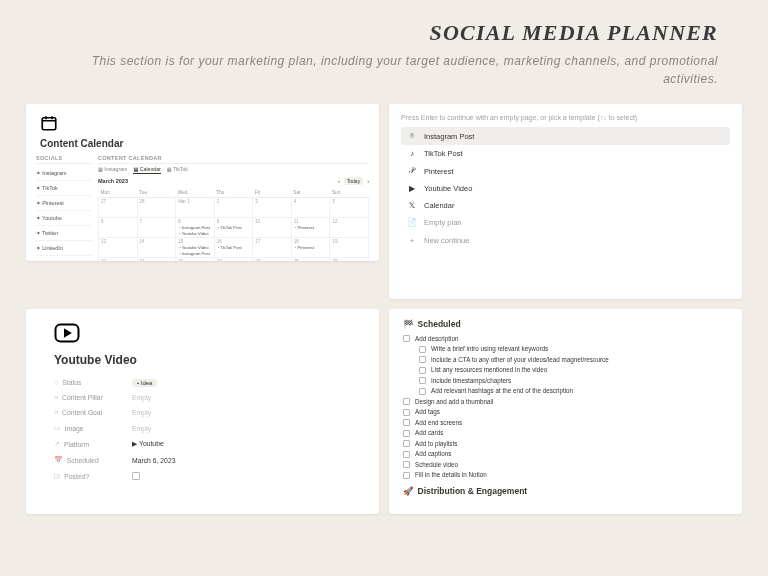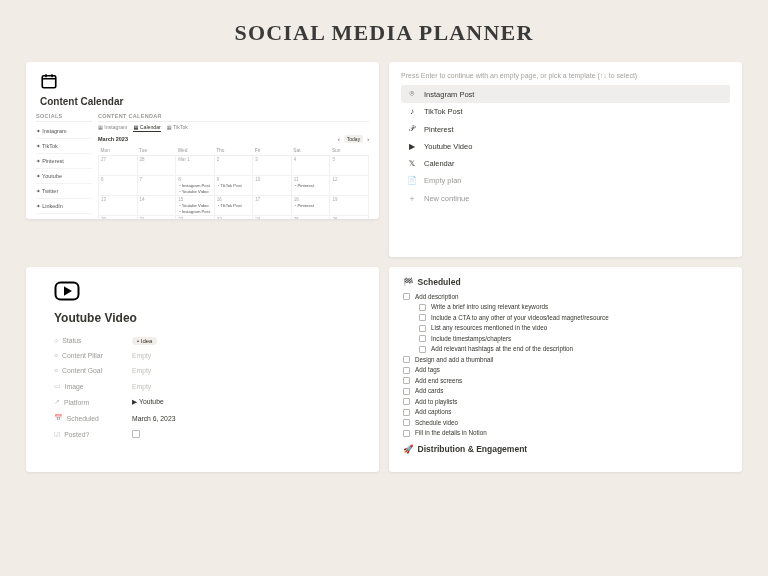--- a/index.html
+++ b/index.html
@@ -5,22 +5,23 @@
   * { box-sizing: border-box; margin: 0; padding: 0; }
   body {
     font-family: -apple-system, BlinkMacSystemFont, "Segoe UI", Helvetica, Arial, sans-serif;
     background: #f1ece6;
     width: 768px;
     height: 576px;
     overflow: hidden;
     color: #37352f;
   }
   .header {
-    text-align: center;
+    text-align: right;
     padding: 20px 50px 12px;
+    font-style: italic;
   }
   .header h1 {
     font-family: "Georgia", serif;
     font-size: 22px;
     font-weight: 600;
     letter-spacing: 1.2px;
     color: #3a3a3a;
   }
   .header p {
     margin-top: 6px;
@@ -86,20 +87,21 @@
   .p4 .row { display:flex; align-items:flex-start; gap:5px; font-size:6.3px; padding:1.5px 0; color:#37352f;}
   .p4 .row.sub { padding-left:16px;}
   .p4 .cb { width:7px; height:7px; border:1px solid #b8b6b2; border-radius:1px; flex-shrink:0; margin-top:0.5px;}
   svg { display:block; }
 </style>
 </head>
 <body>
 
 <div class="header">
   <h1>SOCIAL MEDIA PLANNER</h1>
+  <p>This section is for your marketing plan, including your target audience, marketing channels, and promotional activities.</p>
 </div>
 
 <div class="grid">
 
   <div class="panel p1">
     <div class="cal-icon">
       <svg width="18" height="18" viewBox="0 0 24 24" fill="none" stroke="#000" stroke-width="2.2">
           <rect x="3" y="5" width="18" height="16" rx="2"></rect>
           <path d="M3 9h18M8 3v4M16 3v4"></path>
         </svg>

